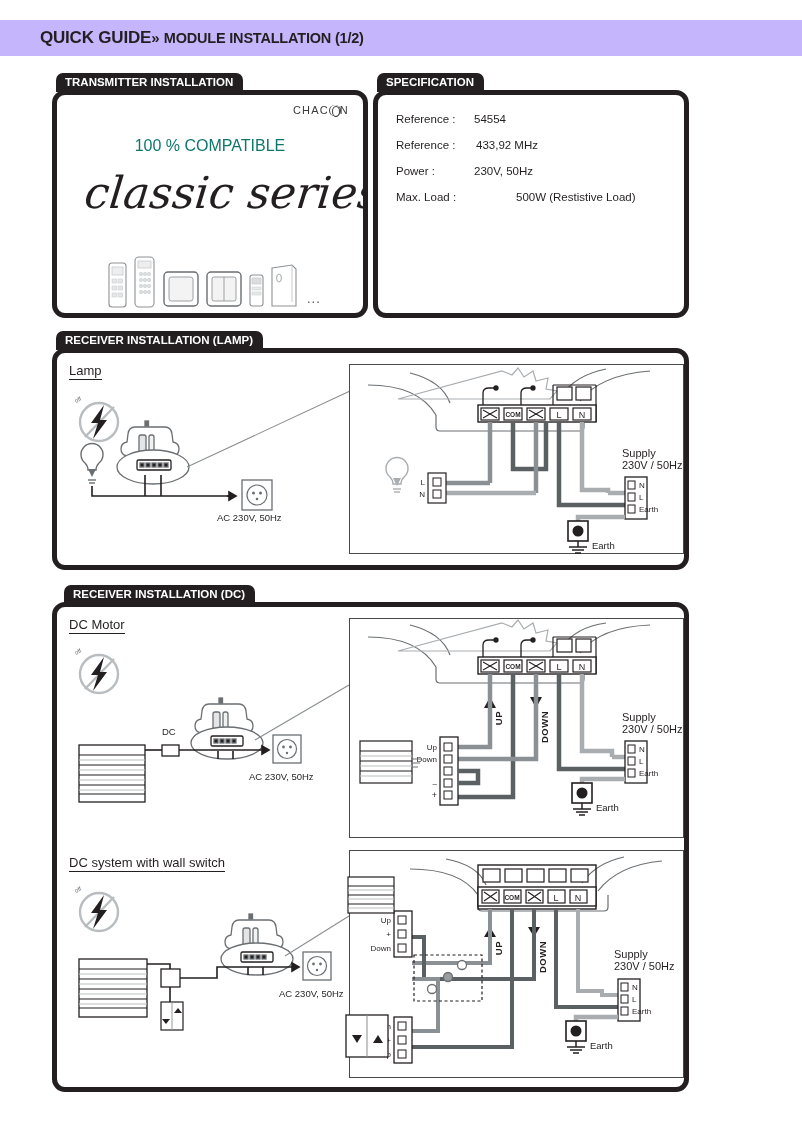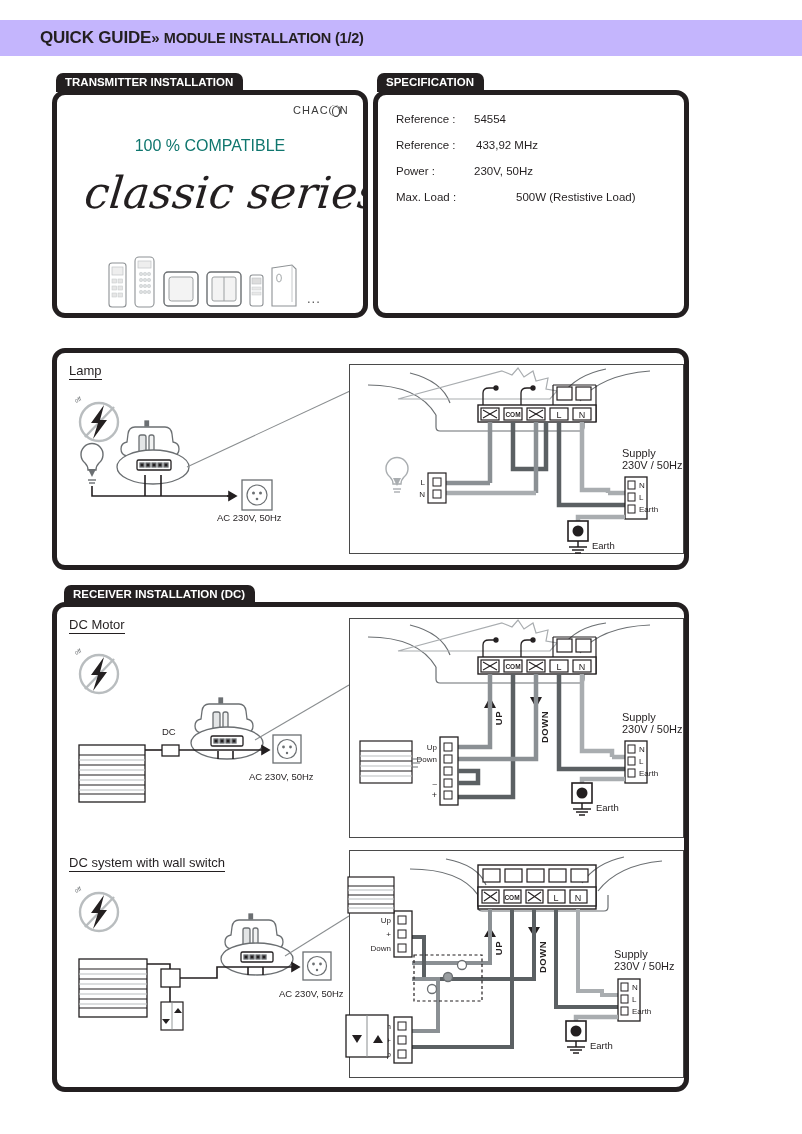--- a/index.html
+++ b/index.html
@@ -245,20 +245,21 @@
         <span>Power :</span>
         <span class="spec-val" style="left:78px; top:0;">230V, 50Hz</span>
       </div>
       <div class="spec-row" style="left:18px; top:96px;">
         <span>Max. Load :</span>
         <span class="spec-val" style="left:80px; top:0;padding-left:40px;">500W (Restistive Load)</span>
       </div>
     </div>
   </div>
 
+  <div class="tab" style="left:56px; top:331px;">RECEIVER INSTALLATION (LAMP)</div>
   <div class="panel" style="left:52px; top:348px; width:637px; height:222px;">
     <div class="panel-inner">
 
       <div class="sect-title" style="left:12px; top:10px;">Lamp</div>
 
       <svg class="dg" style="left:14px; top:40px;" width="56" height="54" viewBox="0 0 56 54">
         <circle cx="28" cy="29" r="19" fill="none" stroke="#b9bdbf" stroke-width="2.4"></circle>
         <line x1="14" y1="44" x2="43" y2="14" stroke="#b9bdbf" stroke-width="2.4"></line>
         <path d="M33 12 L20 30 L27 30 L22 46 L36 27 L29 27 Z" fill="#231f20"></path>
         <text x="5" y="10" font-family="Liberation Sans, sans-serif" font-size="6" fill="#6b6f72" transform="rotate(-28 5 10)">off</text>

